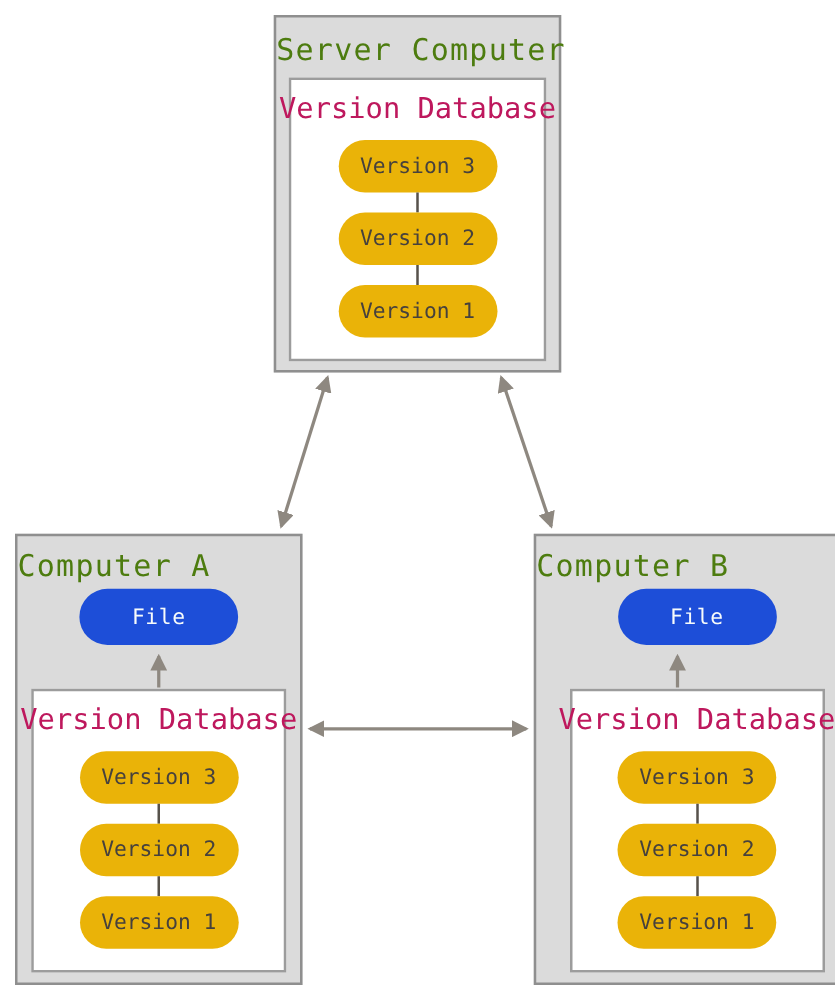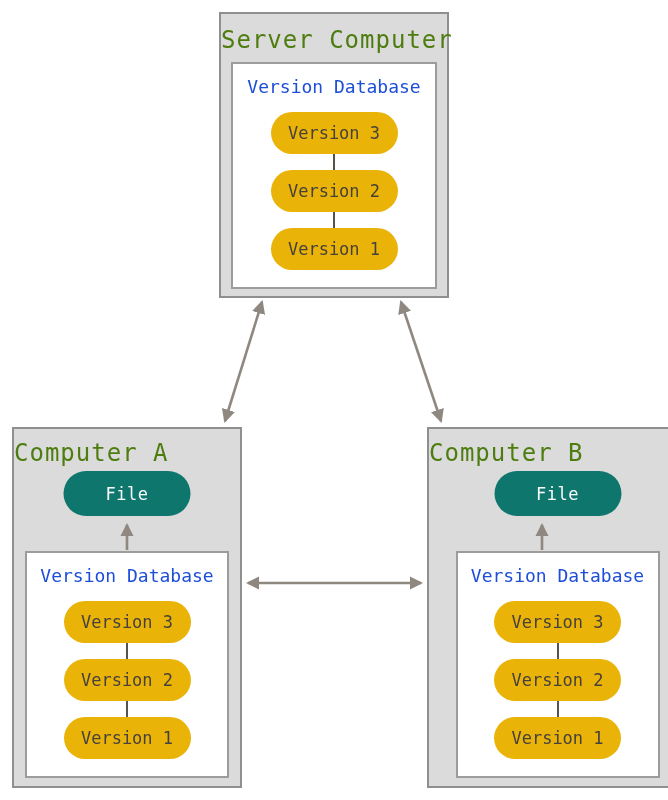--- a/index.html
+++ b/index.html
@@ -42,21 +42,21 @@
   .computer-box .box-title { top: 12px; }
 
   .file-pill {
     position: absolute;
     top: 42px;
     left: 50%;
     transform: translateX(-50%);
     width: 127px;
     height: 45px;
     border-radius: 23px;
-    background: #0f766e;
+    background: #1d4ed8;
     color: #f7fbfb;
     font-size: 17px;
     display: flex;
     align-items: center;
     justify-content: center;
     letter-spacing: 0.5px;
   }
 
   .db-box {
     position: absolute;
@@ -66,25 +66,25 @@
     border: 2px solid #9c9c9c;
     display: flex;
     flex-direction: column;
     align-items: center;
     padding-top: 11px;
   }
   #server-box .db-box { top: 48px;  width: 206px; height: 227px; }
   .computer-box .db-box { top: 122px; width: 204px; height: 227px; }
 
   .db-label {
-    font-size: 18px;
+    font-size: 23px;
     line-height: 24px;
     margin-bottom: 13px;
     white-space: nowrap;
-    color: #1d4ed8;
+    color: #be185d;
   }
   .version-pill {
     width: 127px;
     height: 42px;
     border-radius: 21px;
     background: #eab308;
     font-size: 17px;
     color: #46413d;
     display: flex;
     align-items: center;

